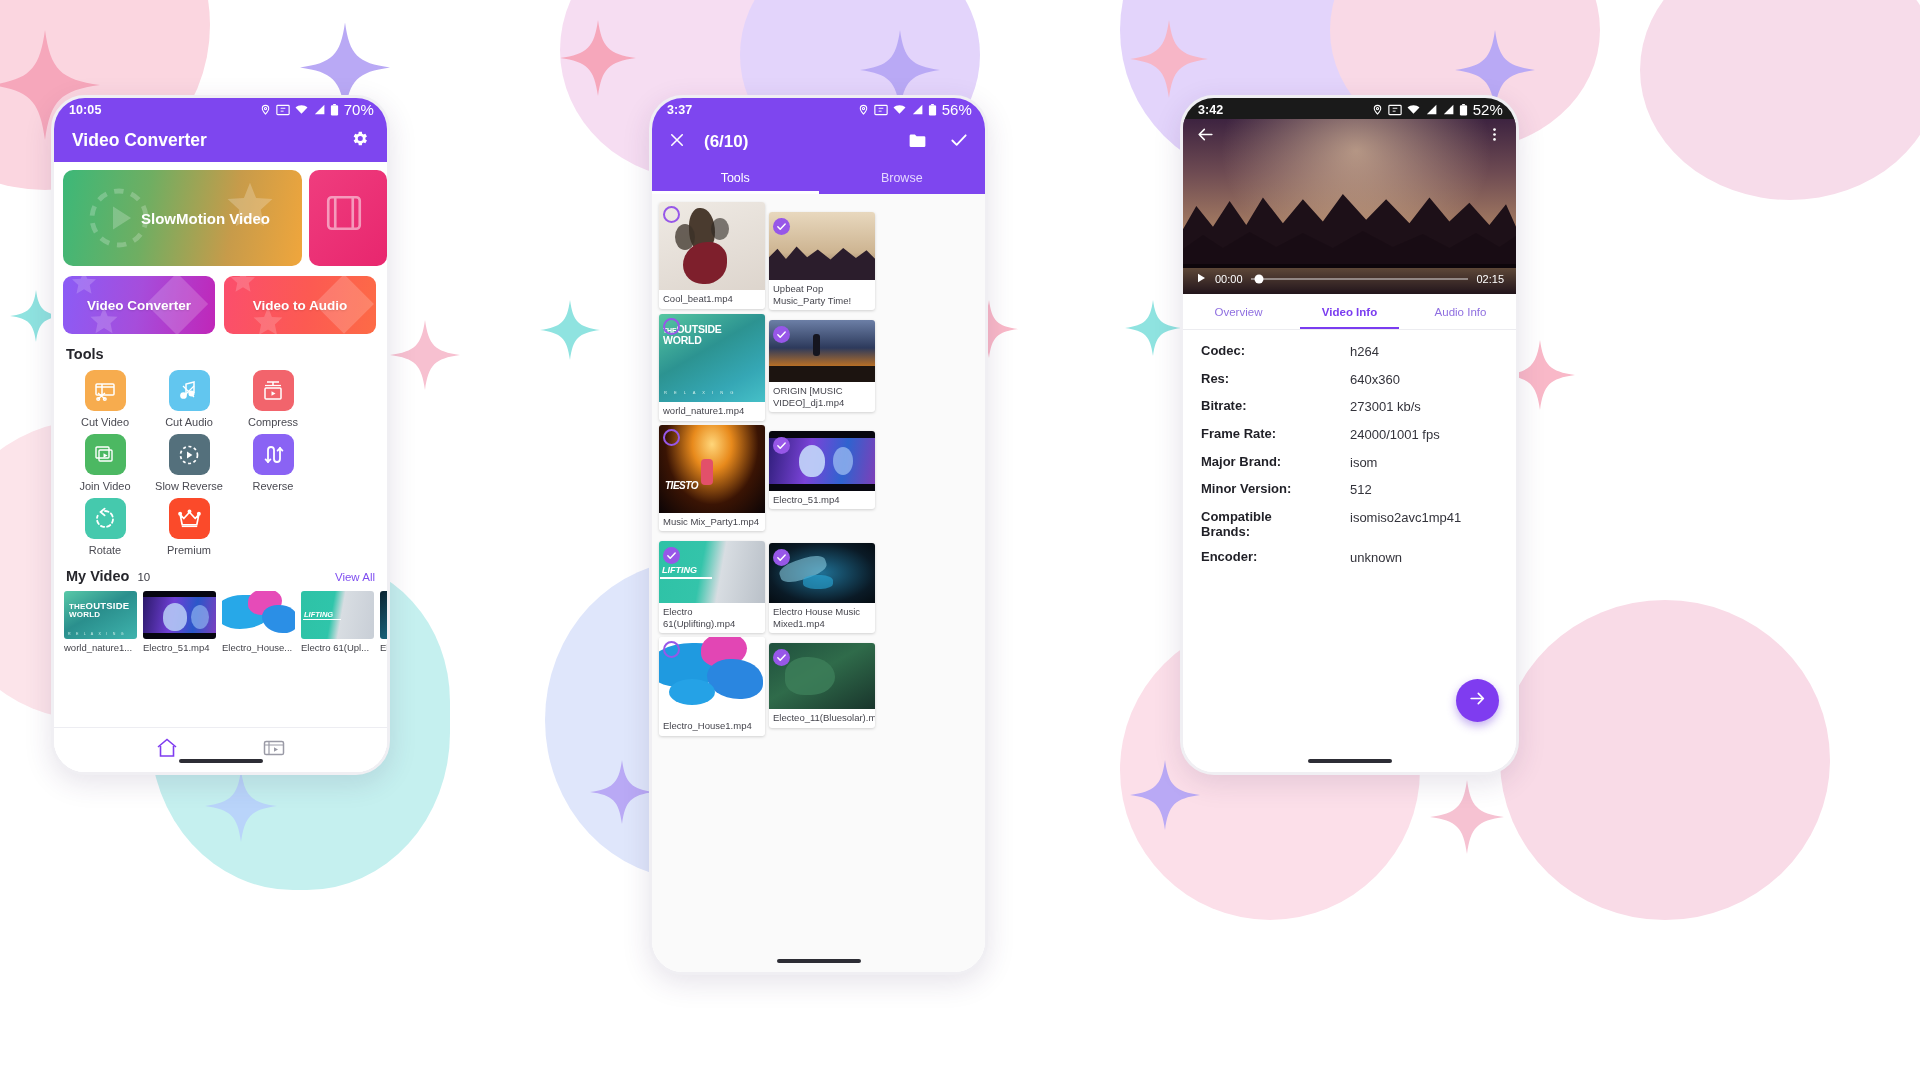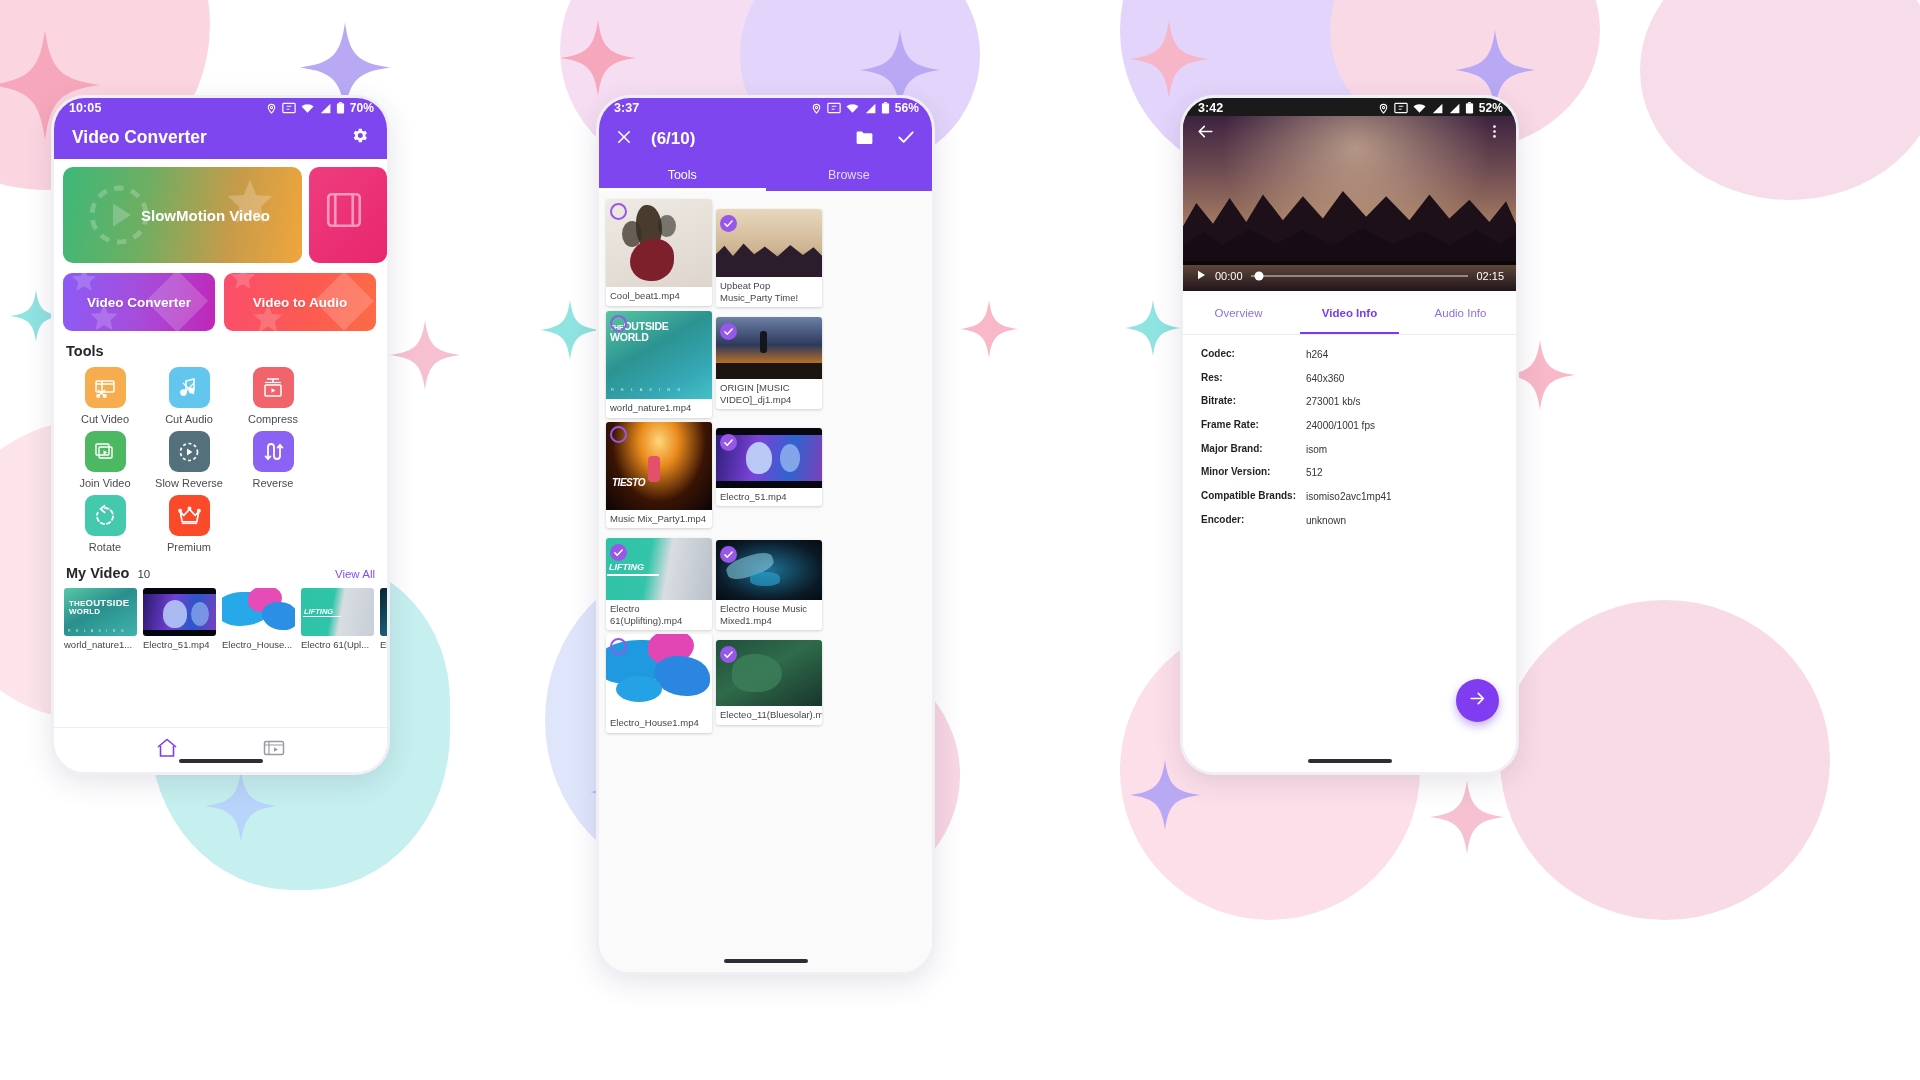--- a/index.html
+++ b/index.html
@@ -33,21 +33,21 @@
 
   
   .statusbar {
     display:flex; align-items:center; justify-content:space-between;
     padding:3px 13px 1px 15px;
     font-size:12.5px; font-weight:bold; color:#fff; letter-spacing:.1px;
   }
   .statusbar.dark { color:#fff; }
   .sb-icons { display:flex; align-items:center; gap:5px; }
   .sb-icons svg { display:block; }
-  .sb-batt { font-size:12px; font-weight:bold; }
+  .sb-batt { font-size:15px; font-weight:normal; }
 
   
   #phone1 { left:51px; top:95px; width:339px; height:680px; }
   .p1-top { background:#7c3aed; background:#7e46ef; }
   .p1-appbar {
     display:flex; align-items:center; justify-content:space-between;
     padding:0 18px 0 18px; height:43px;
   }
   .p1-title { color:#fff; font-size:17.5px; font-weight:bold; }
   .p1-body { flex:1; background:#fff; position:relative; overflow:hidden; }
@@ -97,21 +97,21 @@
   .mv-name { font-size:9.5px; color:#43434a; margin-top:3px; white-space:nowrap; overflow:hidden; text-overflow:ellipsis; }
 
   .p1-nav {
     position:absolute; left:0; right:0; bottom:0; height:45px;
     border-top:1px solid #ededf2; background:#fff;
     display:flex; align-items:center; justify-content:space-around;
     padding:0 60px;
   }
 
   
-  #phone2 { left:596px; top:95px; width:339px; height:880px; }
+  #phone2 { left:649px; top:95px; width:339px; height:880px; }
   .p2-top { background:#7e46ef; }
   .p2-appbar { display:flex; align-items:center; padding:4px 16px 0 16px; height:42px; gap:18px; }
   .p2-count { color:#fff; font-size:17px; font-weight:bold; }
   .p2-actions { margin-left:auto; display:flex; align-items:center; gap:21px; }
   .p2-tabs { display:flex; height:33px; }
   .p2-tab { flex:1; display:flex; align-items:center; justify-content:center;
             color:#e5d7ff; font-size:12.5px; position:relative; }
   .p2-tab.active { color:#fff; }
   .p2-tab.active:after {
     content:''; position:absolute; bottom:0; left:0; right:0; height:3px; background:#fff;
@@ -138,27 +138,27 @@
     display:flex; align-items:center; gap:8px; padding:0 12px; color:#fff; font-size:11px;
   }
   .p3-seek { flex:1; height:2px; background:rgba(255,255,255,.42); position:relative; }
   .p3-seek .knob { position:absolute; left:4%; top:50%; transform:translate(-50%,-50%);
                    width:9px; height:9px; border-radius:50%; background:#fff; }
   .p3-appbar {
     position:absolute; left:0; right:0; top:0; height:34px;
     display:flex; align-items:center; justify-content:space-between; padding:0 13px; z-index:3;
   }
   .p3-body { flex:1; background:#fff; position:relative; }
-  .p3-tabs { display:flex; border-bottom:1px solid #ececf0; height:44px; }
+  .p3-tabs { display:flex; border-bottom:1px solid #ececf0; height:36px; }
   .p3-tab { flex:1; display:flex; align-items:center; justify-content:center;
             font-size:11.5px; color:#8f6fe0; position:relative; }
   .p3-tab.active { color:#7a3cf0; font-weight:bold; }
   .p3-tab.active:after { content:''; position:absolute; bottom:0; left:6px; right:6px; height:2.5px; background:#7a3cf0; }
   .info-list { padding:13px 0 0 0; }
-  .info-row { display:flex; padding:0 18px 10.5px 18px; font-size:10px; }
+  .info-row { display:flex; padding:0 18px 10.5px 18px; font-size:13px;gap:44px; }
   .info-key { width:105px; flex:0 0 105px; font-weight:bold; color:#1f1f26; }
   .info-val { color:#33333b; line-height:1.32; }
   .fab {
     position:absolute; right:17px; bottom:50px; width:43px; height:43px; border-radius:50%;
     background:#7f3cf0; display:flex; align-items:center; justify-content:center;
     box-shadow:0 4px 10px rgba(110,60,220,.42);
   }
 </style>
 </head>
 <body>

